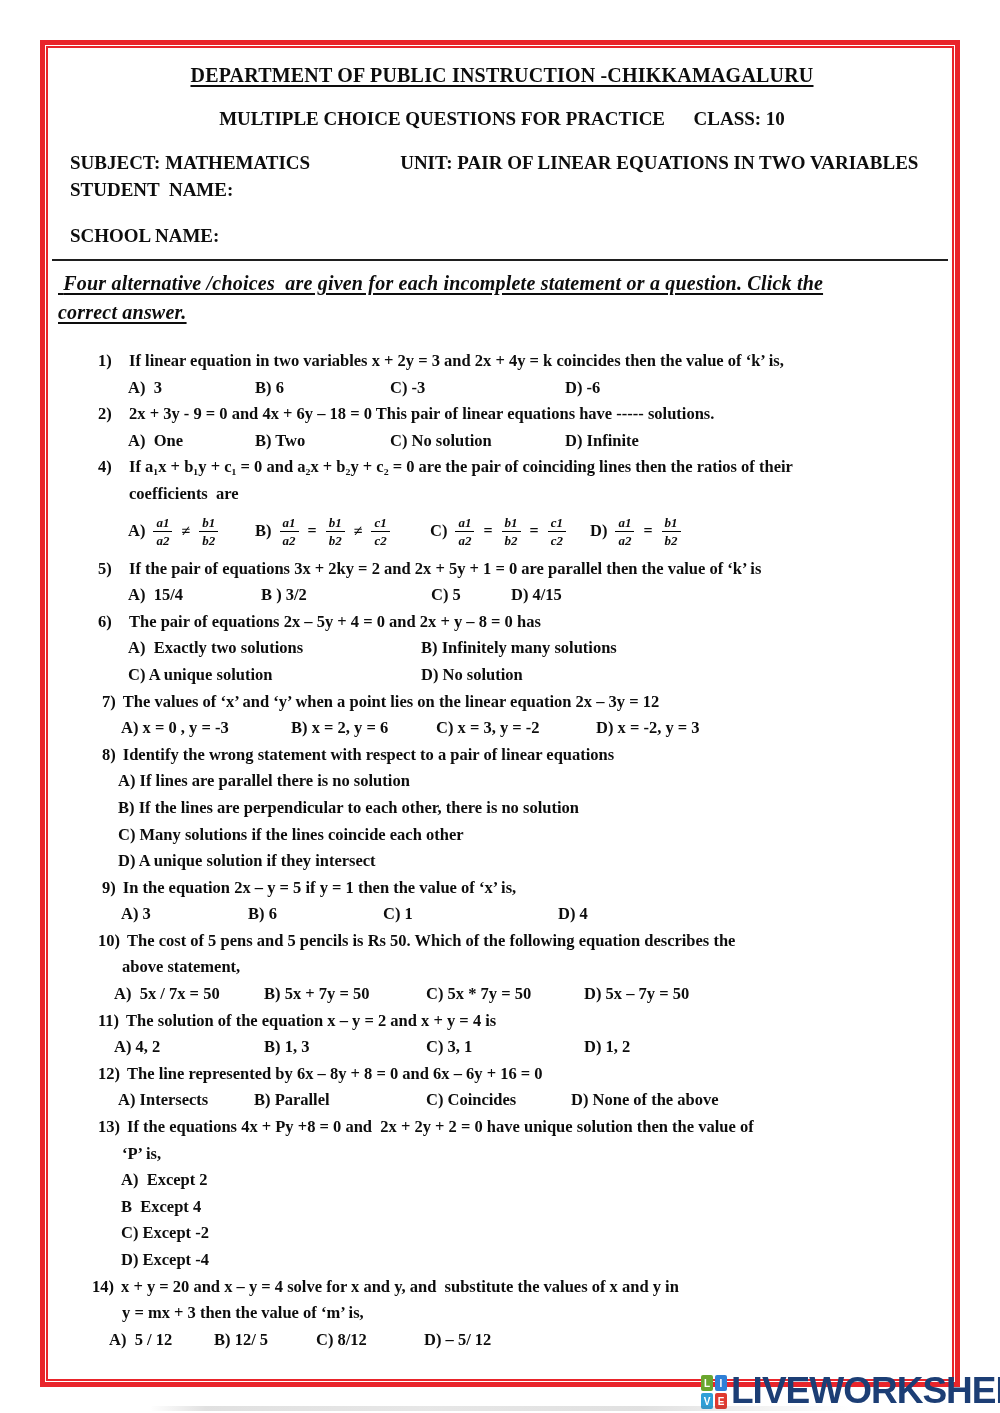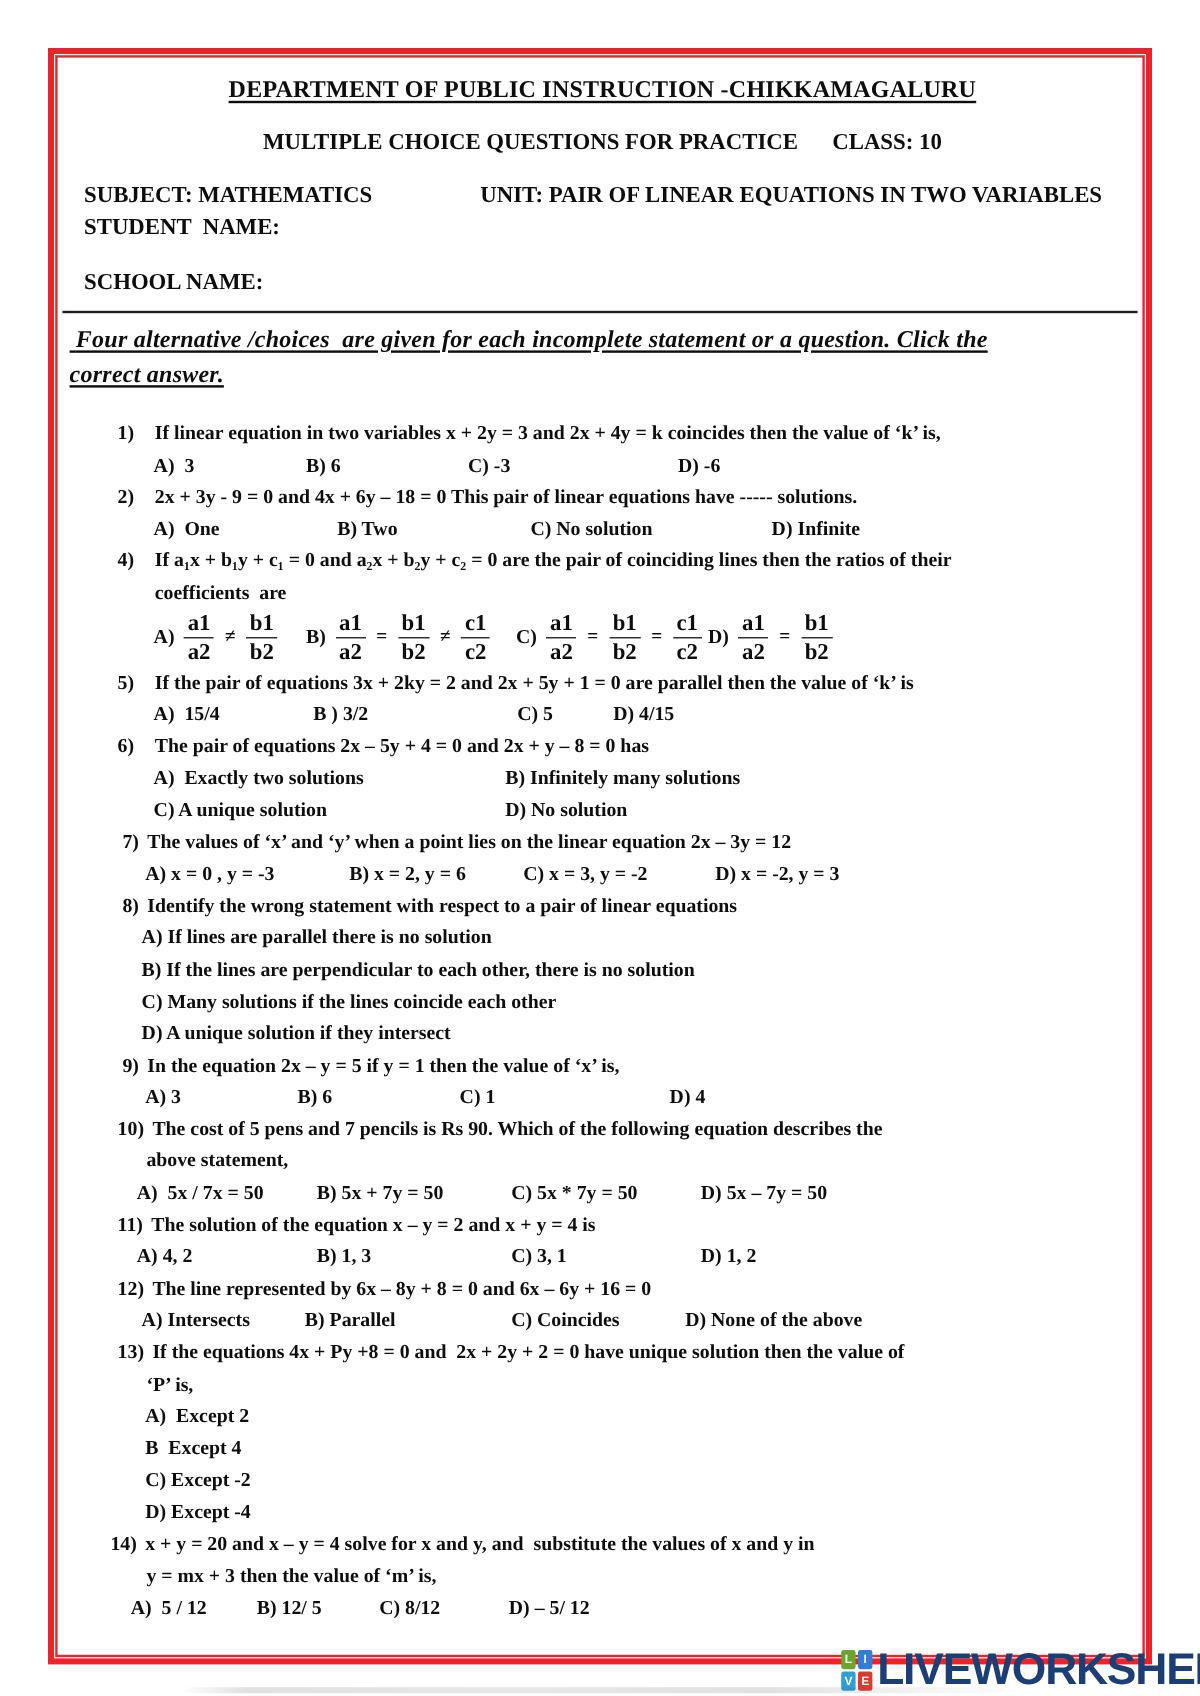--- a/index.html
+++ b/index.html
@@ -38,21 +38,21 @@
   .questions{margin-top:21px;font-size:16.5px;font-weight:bold;line-height:26.6px;}
   .qline{white-space:pre-wrap;}
   .qnum-tab{display:inline-block;width:31px;}
   .qnum-flow{margin-right:7px;}
   .opts{display:flex;align-items:baseline;}
   .opt{white-space:pre;display:inline-block;flex:none;cursor:pointer;}
   .fracrow{display:flex;align-items:center;height:48px;}
   .fopt{display:inline-flex;align-items:center;flex:none;cursor:pointer;}
   .folabel{margin-right:6px;}
   .frac{display:inline-flex;flex-direction:column;align-items:center;line-height:1;margin:0 2px;}
-  .fn,.fd{font-size:19px;padding:0 3px;}
+  .fn,.fd{font-style:italic;font-size:13px;padding:0 3px;}
   .fn{padding-bottom:2px;}
   .fd{border-top:1.7px solid #000;padding-top:2px;}
   .fop{margin:0 7px;font-size:16px;}
   .logo{position:absolute;left:701px;top:1370px;display:flex;align-items:flex-start;cursor:pointer;}
   .logo-grid{
     display:grid;grid-template-columns:12px 12px;grid-auto-rows:16px;gap:2px;
     margin:5px 4px 0 0;
   }
   .tile{
     display:flex;align-items:center;justify-content:center;
@@ -98,21 +98,21 @@
             <div class="qline" style="padding-left: 40px;"><span class="qnum-tab">1)</span><span class="qtext">If linear equation in two variables x + 2y = 3 and 2x + 4y = k coincides then the value of ‘k’ is,</span></div>
             <div class="opts" style="padding-left: 70px;">
               <span class="opt" style="width: 127px;">A)  3</span>
               <span class="opt" style="width: 135px;">B) 6</span>
               <span class="opt" style="width: 175px;">C) -3</span>
               <span class="opt">D) -6</span>
             </div>
           </div>
           <div class="question">
             <div class="qline" style="padding-left: 40px;"><span class="qnum-tab">2)</span><span class="qtext">2x + 3y - 9 = 0 and 4x + 6y – 18 = 0 This pair of linear equations have ----- solutions.</span></div>
-            <div class="opts" style="padding-left: 70px; gap: 26px;">
+            <div class="opts" style="padding-left: 70px;">
               <span class="opt" style="width: 127px;">A)  One</span>
               <span class="opt" style="width: 135px;">B) Two</span>
               <span class="opt" style="width: 175px;">C) No solution</span>
               <span class="opt">D) Infinite</span>
             </div>
           </div>
           <div class="question">
             <div class="qline" style="padding-left: 40px;"><span class="qnum-tab">4)</span><span class="qtext">If a₁x + b₁y + c₁ = 0 and a₂x + b₂y + c₂ = 0 are the pair of coinciding lines then the ratios of their</span></div>
             <div class="qline" style="padding-left: 71px;"><span class="qtext">coefficients  are</span></div>
             <div class="opts fracrow" style="padding-left: 70px;">
@@ -223,21 +223,21 @@
           <div class="question">
             <div class="qline" style="padding-left: 44px;"><span class="qnum-flow">9)</span><span class="qtext">In the equation 2x – y = 5 if y = 1 then the value of ‘x’ is,</span></div>
             <div class="opts" style="padding-left: 63px;">
               <span class="opt" style="width: 127px;">A) 3</span>
               <span class="opt" style="width: 135px;">B) 6</span>
               <span class="opt" style="width: 175px;">C) 1</span>
               <span class="opt">D) 4</span>
             </div>
           </div>
           <div class="question">
-            <div class="qline" style="padding-left: 40px;"><span class="qnum-flow">10)</span><span class="qtext">The cost of 5 pens and 7 pencils is Rs 90. Which of the following equation describes the</span></div>
+            <div class="qline" style="padding-left: 40px;"><span class="qnum-flow">10)</span><span class="qtext">The cost of 5 pens and 5 pencils is Rs 50. Which of the following equation describes the</span></div>
             <div class="qline" style="padding-left: 64px;"><span class="qtext">above statement,</span></div>
             <div class="opts" style="padding-left: 56px;">
               <span class="opt" style="width: 150px;">A)  5x / 7x = 50</span>
               <span class="opt" style="width: 162px;">B) 5x + 7y = 50</span>
               <span class="opt" style="width: 158px;">C) 5x * 7y = 50</span>
               <span class="opt">D) 5x – 7y = 50</span>
             </div>
           </div>
           <div class="question">
             <div class="qline" style="padding-left: 40px;"><span class="qnum-flow">11)</span><span class="qtext">The solution of the equation x – y = 2 and x + y = 4 is</span></div>

